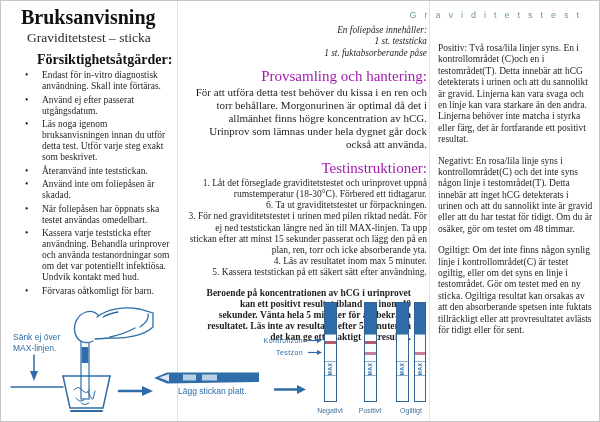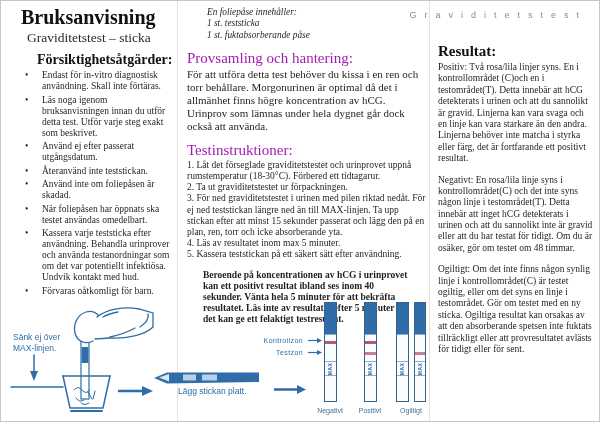--- a/index.html
+++ b/index.html
@@ -15,21 +15,21 @@
   
   .col-left { position:absolute; left:20px; top:5px; width:150px; }
   .doc-title { font-size:20px; font-weight:bold; margin:0; color:#111; }
   .doc-subtitle { font-size:13.5px; margin:1px 0 0 6px; color:#2a2a2a; }
   .h-bold { font-size:14px; font-weight:bold; margin:6px 16px 2px; color:#111; }
   ul.precautions { list-style:none; margin:1px 0 0; padding:0; font-size:9.5px; line-height:1.16; }
   ul.precautions li { position:relative; padding-left:21px; margin-bottom:2.5px; }
   ul.precautions li::before { content:"\2022"; position:absolute; left:4px; }
 
   
-  .col-mid { position:absolute; left:186px; top:6px; width:240px; }
+  .col-mid { position:absolute; left:186px; top:24px; width:240px;text-align:right; }
   .package { font-style:italic; font-size:9.3px; line-height:1.22; margin:0 0 0 20px; }
   .h-serif { font-size:15px; font-weight:normal; margin:9px 0 1px; color:#a21caf; }
   .body-text { font-size:11px; line-height:1.18; margin:0; }
   ol.instructions { list-style:none; margin:1px 0 0; padding:0; font-size:9.5px; line-height:1.18; }
   .warning { font-size:9.5px; line-height:1.18; font-weight:bold; margin:9px 16px 0; }
 
   
   .col-right { position:absolute; left:437px; top:42px; width:157px; }
   .col-right .h-bold { font-size:15px; margin:0 0 2px; }
   .col-right p { font-size:9.5px; line-height:1.2; margin:0 0 10px; }
@@ -81,51 +81,50 @@
   <div class="divider" id="divider-right"></div>
 
   <div class="watermark">Graviditetstest</div>
 
   <div class="col-left">
     <h1 class="doc-title">Bruksanvisning</h1>
     <div class="doc-subtitle">Graviditetstest – sticka</div>
     <h2 class="h-bold">Försiktighetsåtgärder:</h2>
     <ul class="precautions">
       <li>Endast för in-vitro diagnostisk användning. Skall inte förtäras.</li>
+      <li>Använd ej efter passerat utgångsdatum.</li>
       <li>Läs noga igenom bruksanvisningen innan du utför detta test. Utför varje steg exakt som beskrivet.</li>
-      <li>Använd ej efter passerat utgångsdatum.</li>
       <li>Återanvänd inte teststickan.</li>
       <li>Använd inte om foliepåsen är skadad.</li>
       <li>När foliepåsen har öppnats ska testet användas omedelbart.</li>
       <li>Kassera varje teststicka efter användning. Behandla urinprover och använda testanordningar som om det var potentiellt infektiösa. Undvik kontakt med hud.</li>
       <li>Förvaras oåtkomligt för barn.</li>
     </ul>
   </div>
 
   <div class="col-mid">
     <div class="package">
       <div>En foliepåse innehåller:</div>
       <div>1 st. teststicka</div>
       <div>1 st. fuktabsorberande påse</div>
     </div>
     <h2 class="h-serif">Provsamling och hantering:</h2>
     <p class="body-text">För att utföra detta test behöver du kissa i en ren och torr behållare.  Morgonurinen är optimal då det i allmänhet finns högre koncentration av hCG. Urinprov som lämnas under hela dygnet går dock också att använda.</p>
     <h2 class="h-serif">Testinstruktioner:</h2>
     <ol class="instructions">
       <li>1. Låt det förseglade graviditetstestet och urinprovet uppnå rumstemperatur (18-30°C). Förbered ett tidtagarur.</li>
-      <li>2. Ta ut graviditetstestet ur förpackningen.</li>
+      <li>6. Ta ut graviditetstestet ur förpackningen.</li>
       <li>3. För ned graviditetstestet i urinen med pilen riktad nedåt. För ej ned teststickan längre ned än till MAX-linjen. Ta upp stickan efter att minst 15 sekunder passerat och lägg den på en plan, ren, torr och icke absorberande yta.</li>
       <li>4. Läs av resultatet inom max 5 minuter.</li>
       <li>5. Kassera teststickan på ett säkert sätt efter användning.</li>
     </ol>
     <p class="warning">Beroende på koncentrationen av hCG i urinprovet kan ett positivt resultat ibland ses inom 40 sekunder. Vänta hela 5 minuter för att bekräfta resultatet. Läs inte av resultatet efter 5 minuter då det kan ge ett felaktigt testresultat.</p>
   </div>
 
   <div class="col-right">
-    <h2 class="h-bold">Resultat:</h2>
     <p>Positiv: Två rosa/lila linjer syns. En i kontrollområdet (C)och en i testområdet(T).  Detta innebär att hCG detekterats i urinen och att du sannolikt är gravid. Linjerna kan vara svaga och en linje kan vara starkare än den andra. Linjerna behöver inte matcha i styrka eller färg, det är fortfarande ett positivt resultat.</p>
     <p>Negativt: En rosa/lila linje syns i kontrollområdet(C) och det inte syns någon linje i testområdet(T). Detta innebär att inget hCG detekterats i urinen och att du sannolikt inte är gravid eller att du har testat för tidigt. Om du är osäker, gör om testet om 48 timmar.</p>
     <p>Ogiltigt: Om det inte finns någon synlig linje i kontrollområdet(C) är testet ogiltig, eller om det syns en linje i testområdet. Gör om testet med en ny sticka. Ogiltiga resultat kan orsakas av att den absorberande spetsen inte fuktats tillräckligt eller att provresultatet avlästs för tidigt eller för sent.</p>
   </div>
 
   <div class="ill-label" id="max-warning">Sänk ej över MAX-linjen.</div>
 
   <svg id="hand-cup-svg" width="150" height="126" viewBox="0 0 150 126">
     <g stroke="#2e6da8" fill="none" stroke-linecap="round">
 

